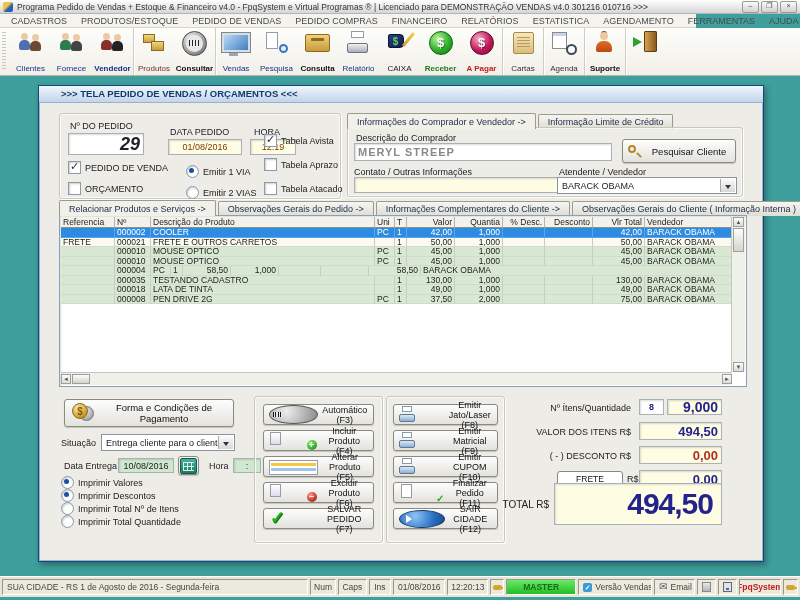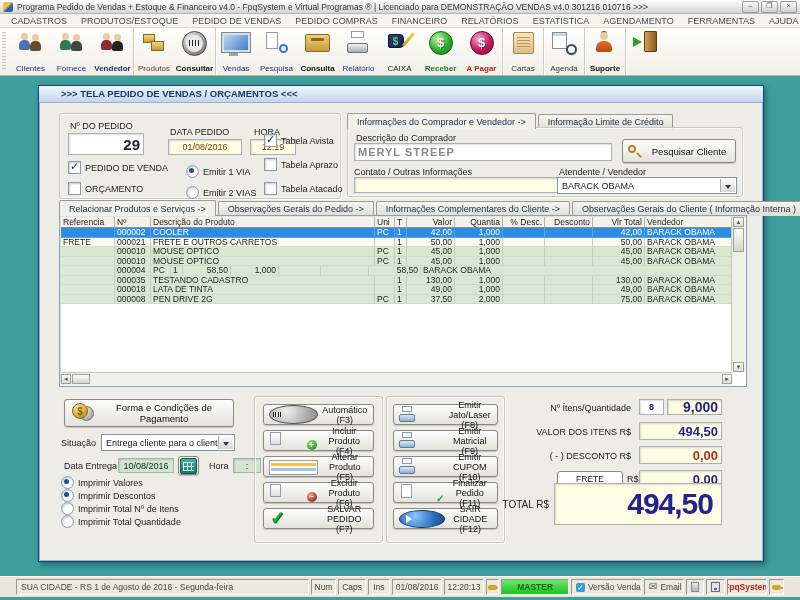--- a/index.html
+++ b/index.html
@@ -14,21 +14,21 @@
     background:linear-gradient(#fefefe,#d6d6d6);border-bottom:1px solid #b5b5b5;
     display:flex;align-items:center;padding:0 3px;box-sizing:border-box;}
   .titlebar .title{font-size:8.5px;color:#333;white-space:nowrap;overflow:hidden;flex:1;margin-left:4px;}
   [data-name="app-icon"]{width:10px;height:10px;border-radius:2px;
     background:linear-gradient(135deg,#f4c542 40%,#2a5fae 60%);}
   .win-controls{display:flex;gap:2px;}
   .win-btn{width:15px;height:10px;background:linear-gradient(#fbfbfb,#d0d0d0);
     border:1px solid #9a9a9a;border-radius:2px;font-size:7px;line-height:8px;text-align:center;color:#444;}
 
   
-  .menubar{position:absolute;left:0;top:14px;width:800px;height:14px;background:#f4f3ee;
+  .menubar{position:absolute;left:0;top:14px;width:696px;height:14px;background:#f4f3ee;
     border-bottom:1px solid #d8d6cc;display:flex;align-items:center;padding-left:4px;box-sizing:border-box;}
   .menu-item{padding:0 7px;font-size:9px;color:#4a4a4a;white-space:nowrap;}
 
   
   .toolbar{position:absolute;left:0;top:28px;width:800px;height:48px;
     background:linear-gradient(#fdfdfa,#f1efe8);border-bottom:1px solid #b8b6ac;
     display:flex;align-items:stretch;padding-left:10px;box-sizing:border-box;}
   .toolbar::before{content:"";position:absolute;left:2px;top:4px;bottom:4px;width:4px;
     background:repeating-linear-gradient(#c9c7bc 0 1px,transparent 1px 3px);}
   .tb-btn{width:41px;display:flex;flex-direction:column;align-items:center;justify-content:flex-start;
@@ -205,21 +205,21 @@
   [data-name="search-client-icon"]::after{left:9px;top:10px;width:6px;height:2px;background:#b8862a;transform:rotate(45deg);}
 
   
   .tlabel{position:absolute;font-size:9px;color:#222;text-align:right;white-space:nowrap;}
   .bigtotal{position:absolute;background:#fffce4;border:1px solid #a8b0b8;box-shadow:inset 1px 1px 2px rgba(0,0,0,.12);
     display:flex;align-items:center;justify-content:flex-end;padding:0 8px;box-sizing:border-box;
     font-size:30px;font-weight:bold;color:#23238e;letter-spacing:-1px;}
 
   
   .statusbar{position:absolute;left:0;top:576px;width:800px;height:21px;background:#e8e4d8;
-    border-top:1px solid #fff;display:flex;align-items:center;padding:1px 16px;box-sizing:border-box;gap:2px;}
+    border-top:1px solid #fff;display:flex;align-items:center;padding:1px 2px;box-sizing:border-box;gap:2px;}
   .sbc{height:16px;border:1px solid;border-color:#9a968a #fff #fff #9a968a;background:#ece9dd;
     display:flex;align-items:center;padding:0 4px;box-sizing:border-box;font-size:8.5px;color:#444;
     white-space:nowrap;overflow:hidden;gap:3px;}
   .sb-loc{width:334px;}
   .sb-master{width:76px;justify-content:center;font-weight:bold;color:#1d6b1d;
     background:linear-gradient(#6ae86a,#20c020);}
   [data-name="key-icon"]{width:9px;height:5px;border-radius:2px;background:#d4a62f;position:relative;flex:0 0 auto;}
   [data-name="key-icon"]::before{content:"";position:absolute;right:-4px;top:2px;width:5px;height:2px;background:#d4a62f;}
   [data-name="version-icon"]{width:9px;height:9px;border-radius:2px;background:#3a9ad4;color:#fff;
     font:bold 7px/9px "Liberation Sans",sans-serif;text-align:center;flex:0 0 auto;}
@@ -344,21 +344,21 @@
         <span class="tb-label clr"></span>
       </div>
     </div>
 
   <div class="mainwin" data-name="pedido-vendas-window">
     <div class="caption" data-name="window-caption">&gt;&gt;&gt;   TELA PEDIDO DE VENDAS / ORÇAMENTOS   &lt;&lt;&lt;</div>
 
     
     <div class="gbox" data-name="order-header-group" style="left:20px;top:27px;width:280px;height:84px;">
       <span class="lbl" data-name="numero-pedido-label" style="left:10px;top:7px;">Nº DO PEDIDO</span>
-      <div class="fld" data-name="numero-pedido-field" style="left:8px;top:19px;width:76px;height:22px;justify-content:flex-end;font-size:15px;font-weight:bold;color:#222;">29</div>
+      <div class="fld" data-name="numero-pedido-field" style="left:8px;top:19px;width:76px;height:22px;justify-content:flex-end;font-size:18px;font-weight:bold;color:#222;font-style:italic;">29</div>
       <span class="lbl" data-name="data-pedido-label" style="left:110px;top:13px;">DATA PEDIDO</span>
       <div class="fld yellow" data-name="data-pedido-field" style="left:108px;top:25px;width:74px;height:16px;">01/08/2016</div>
       <span class="lbl" data-name="hora-pedido-label" style="left:194px;top:13px;">HORA</span>
       <div class="fld yellow" data-name="hora-pedido-field" style="left:190px;top:25px;width:46px;height:16px;">12:19</div>
       <span>
         
       <span class="cb on" data-name="tipo-pedido-checkbox" style="left: 8px; top: 47px;">
             <i data-name="checkbox-box-icon"></i>
             <span>PEDIDO DE VENDA</span>
           </span><span class="cb" data-name="tipo-pedido-checkbox" style="left: 8px; top: 68px;">

